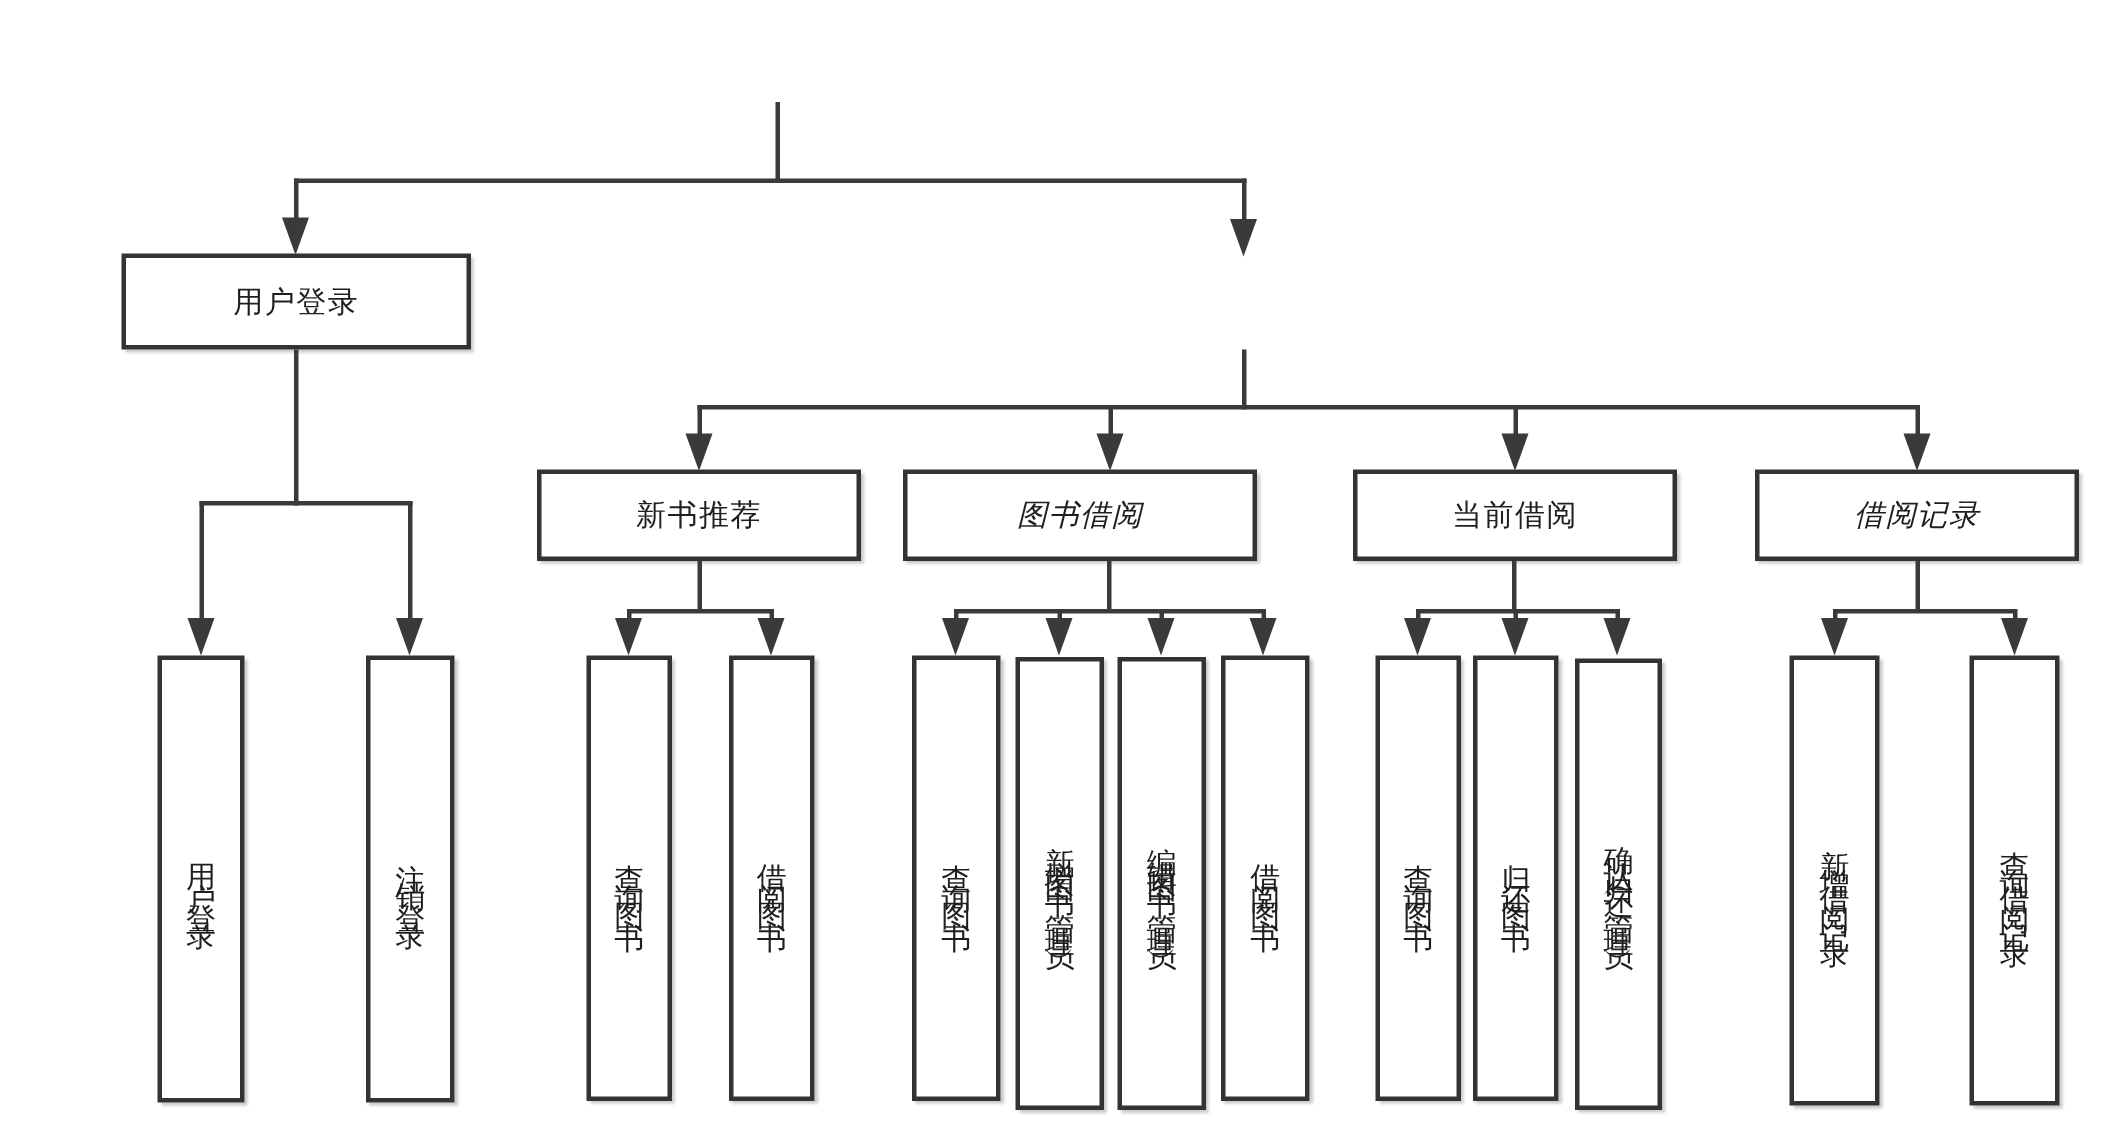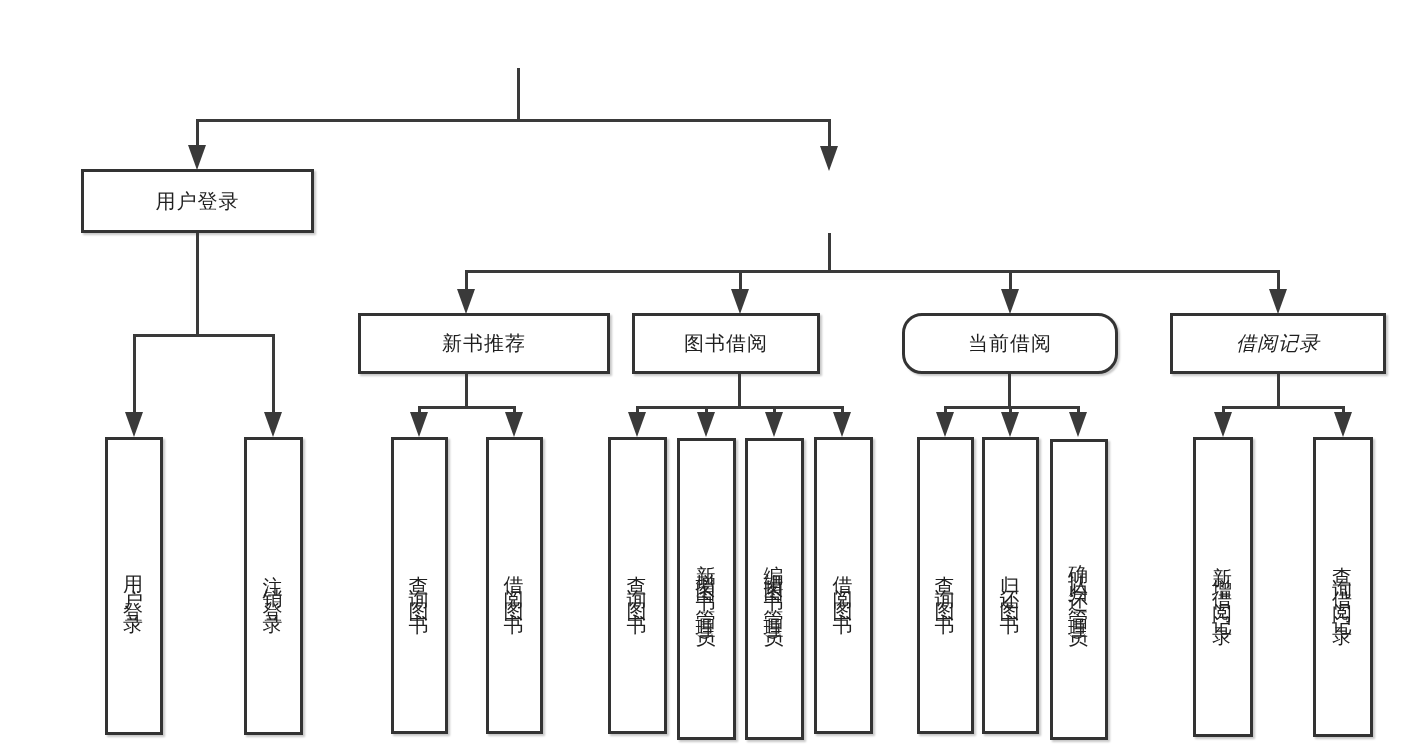--- a/index.html
+++ b/index.html
@@ -60,23 +60,23 @@
   <div class="ln" style="left:465px;top:270px;width:815px;height:3px;"></div>
   <div class="ln" style="left:465px;top:270px;width:3px;height:22px;"></div>
   <div class="arr" style="left:457px;top:289px;"></div>
   <div class="ln" style="left:739px;top:270px;width:3px;height:22px;"></div>
   <div class="arr" style="left:731px;top:289px;"></div>
   <div class="ln" style="left:1009px;top:270px;width:3px;height:22px;"></div>
   <div class="arr" style="left:1001px;top:289px;"></div>
   <div class="ln" style="left:1277px;top:270px;width:3px;height:22px;"></div>
   <div class="arr" style="left:1269px;top:289px;"></div>
 
-  <div class="box" style="left:358px;top:313px;width:252px;height:61px;">新书推荐</div>
-  <div class="box" style="left:632px;top:313px;width:188px;height:61px;">图书借阅</div>
-  <div class="box" style="left:902px;top:313px;width:216px;height:61px;border-radius:20px;">当前借阅</div>
+  <div class="box" style="left:358px;top:313px;width:216px;height:61px;">新书推荐</div>
+  <div class="box" style="left:602px;top:313px;width:236px;height:61px;font-style:italic;">图书借阅</div>
+  <div class="box" style="left:902px;top:313px;width:216px;height:61px;">当前借阅</div>
   <div class="box" style="left:1170px;top:313px;width:216px;height:61px;font-style:italic;">借阅记录</div>
 
   <div class="ln" style="left:465px;top:374px;width:3px;height:34px;"></div>
   <div class="ln" style="left:418px;top:406px;width:98px;height:3px;"></div>
   <div class="ln" style="left:418px;top:406px;width:3px;height:10px;"></div>
   <div class="arr" style="left:410px;top:412px;"></div>
   <div class="ln" style="left:513px;top:406px;width:3px;height:10px;"></div>
   <div class="arr" style="left:505px;top:412px;"></div>
 
   <div class="ln" style="left:738px;top:374px;width:3px;height:34px;"></div>

